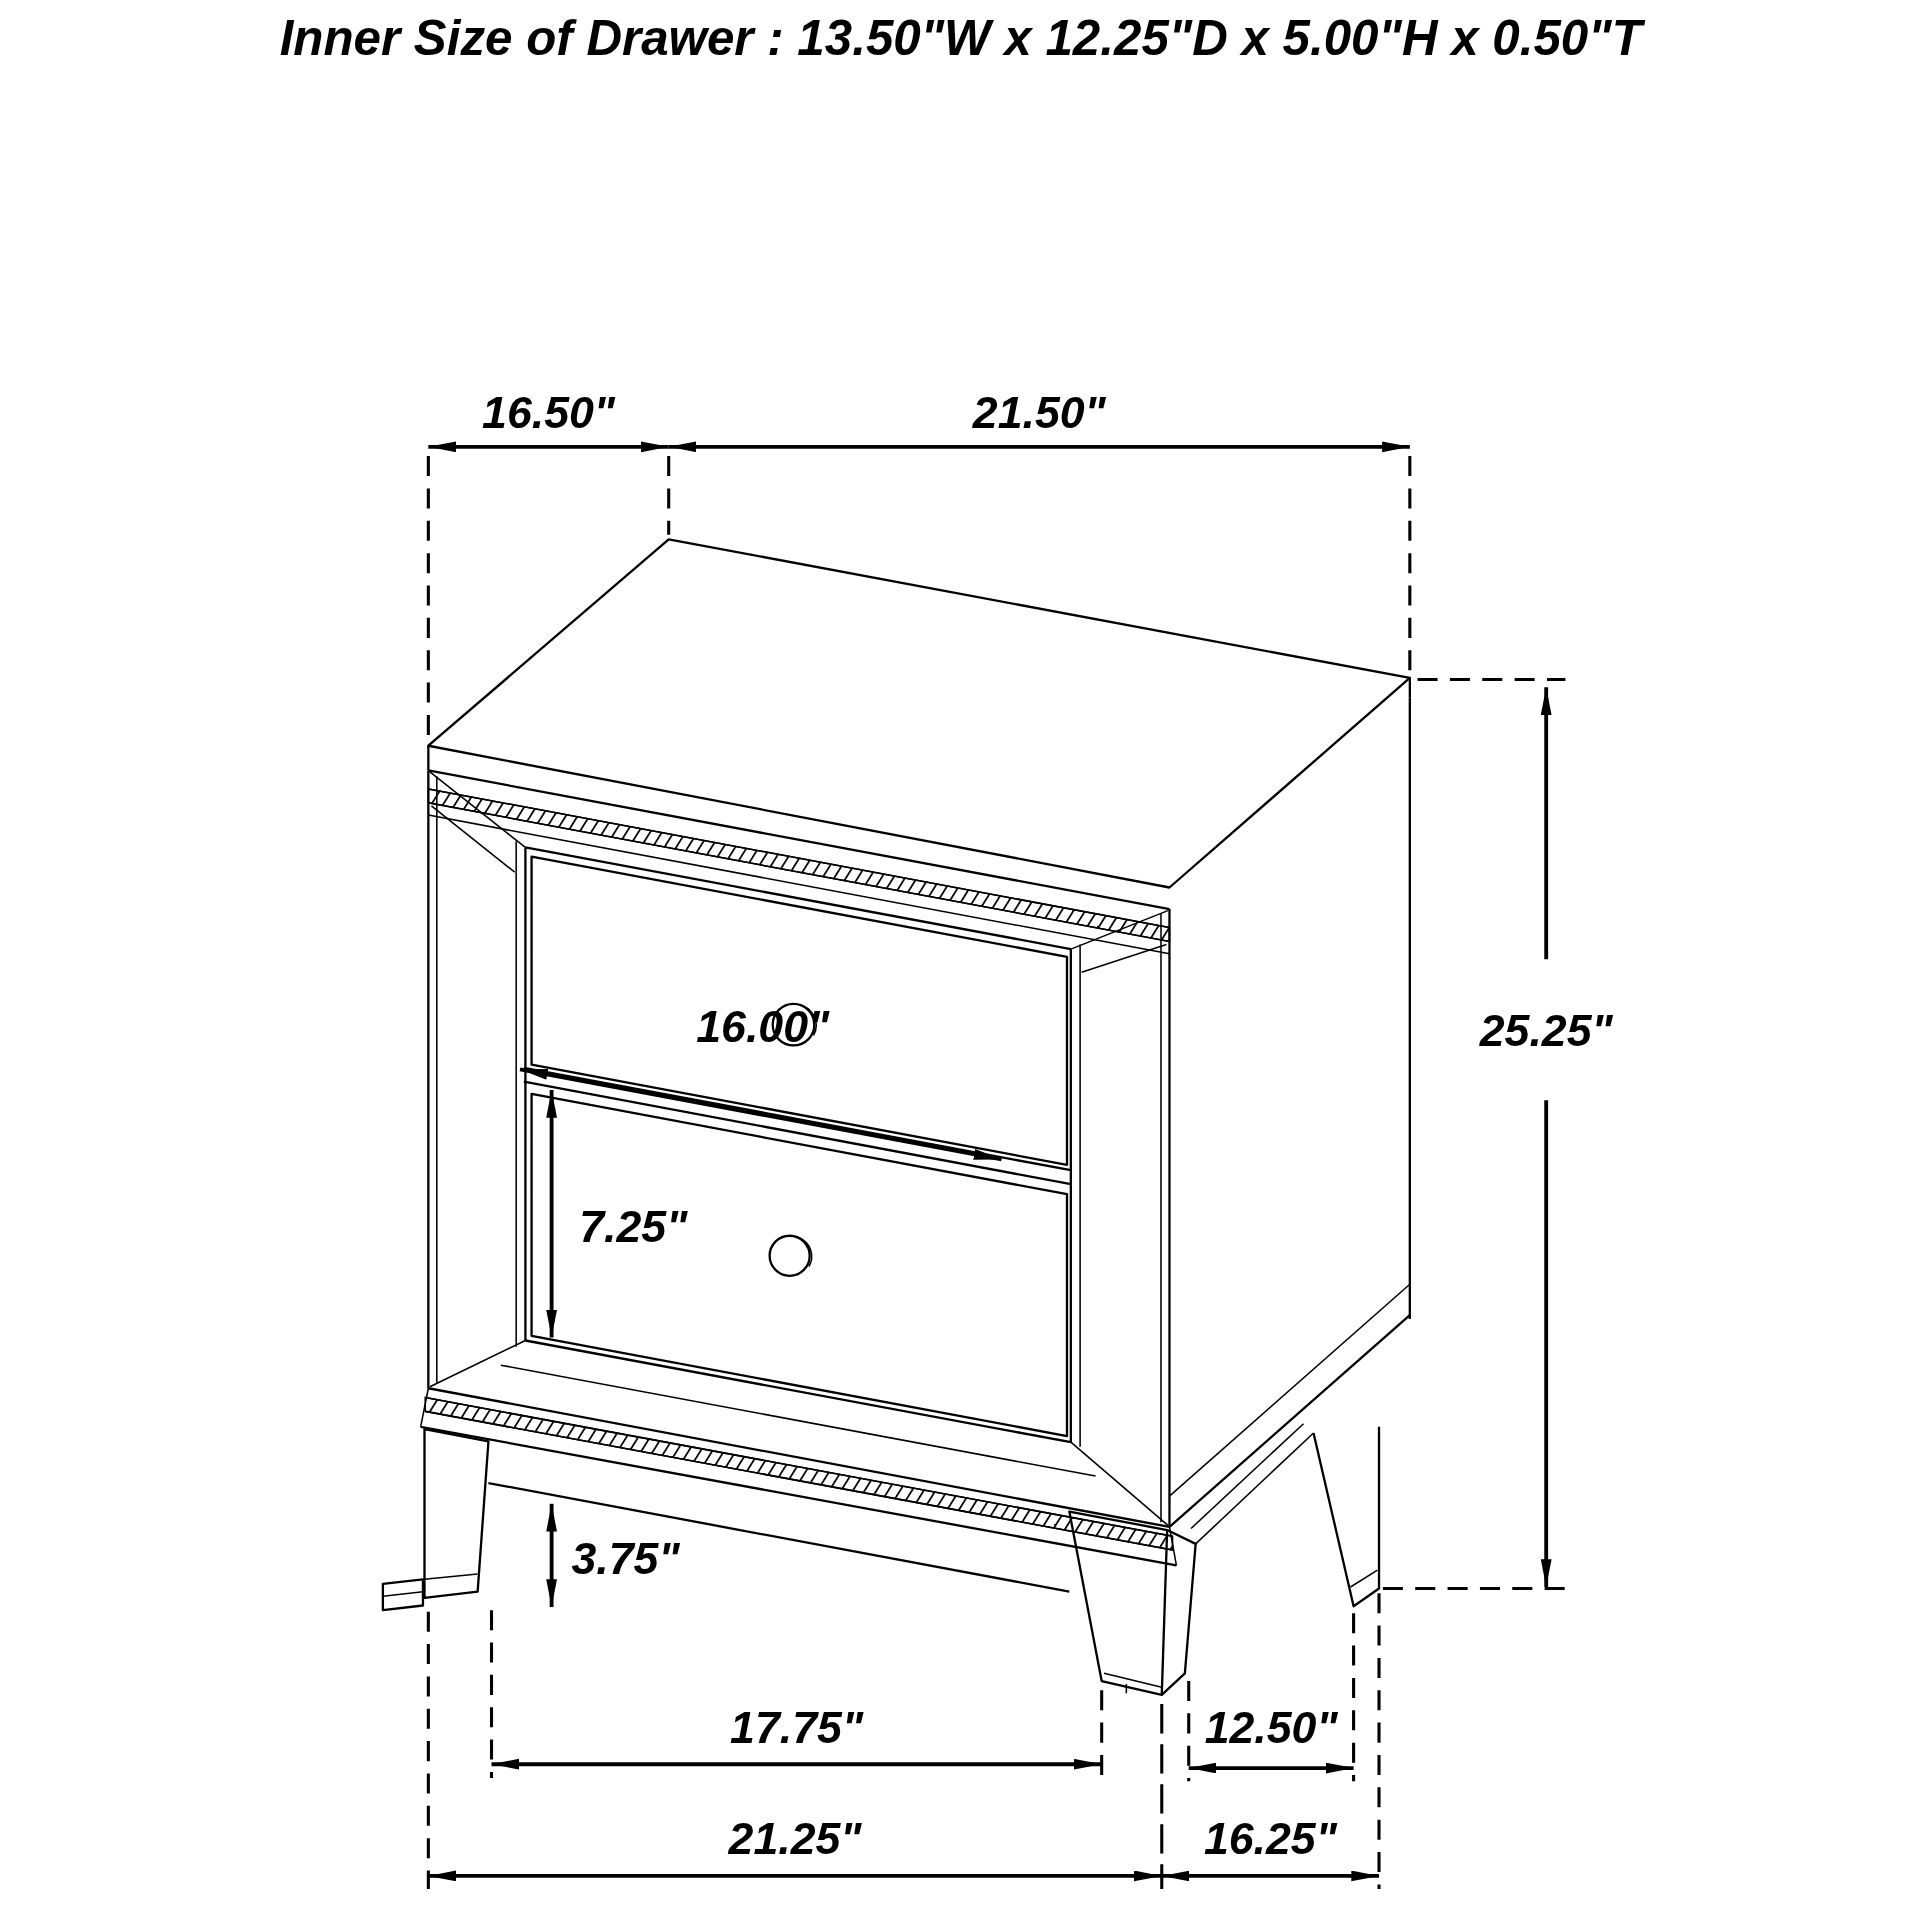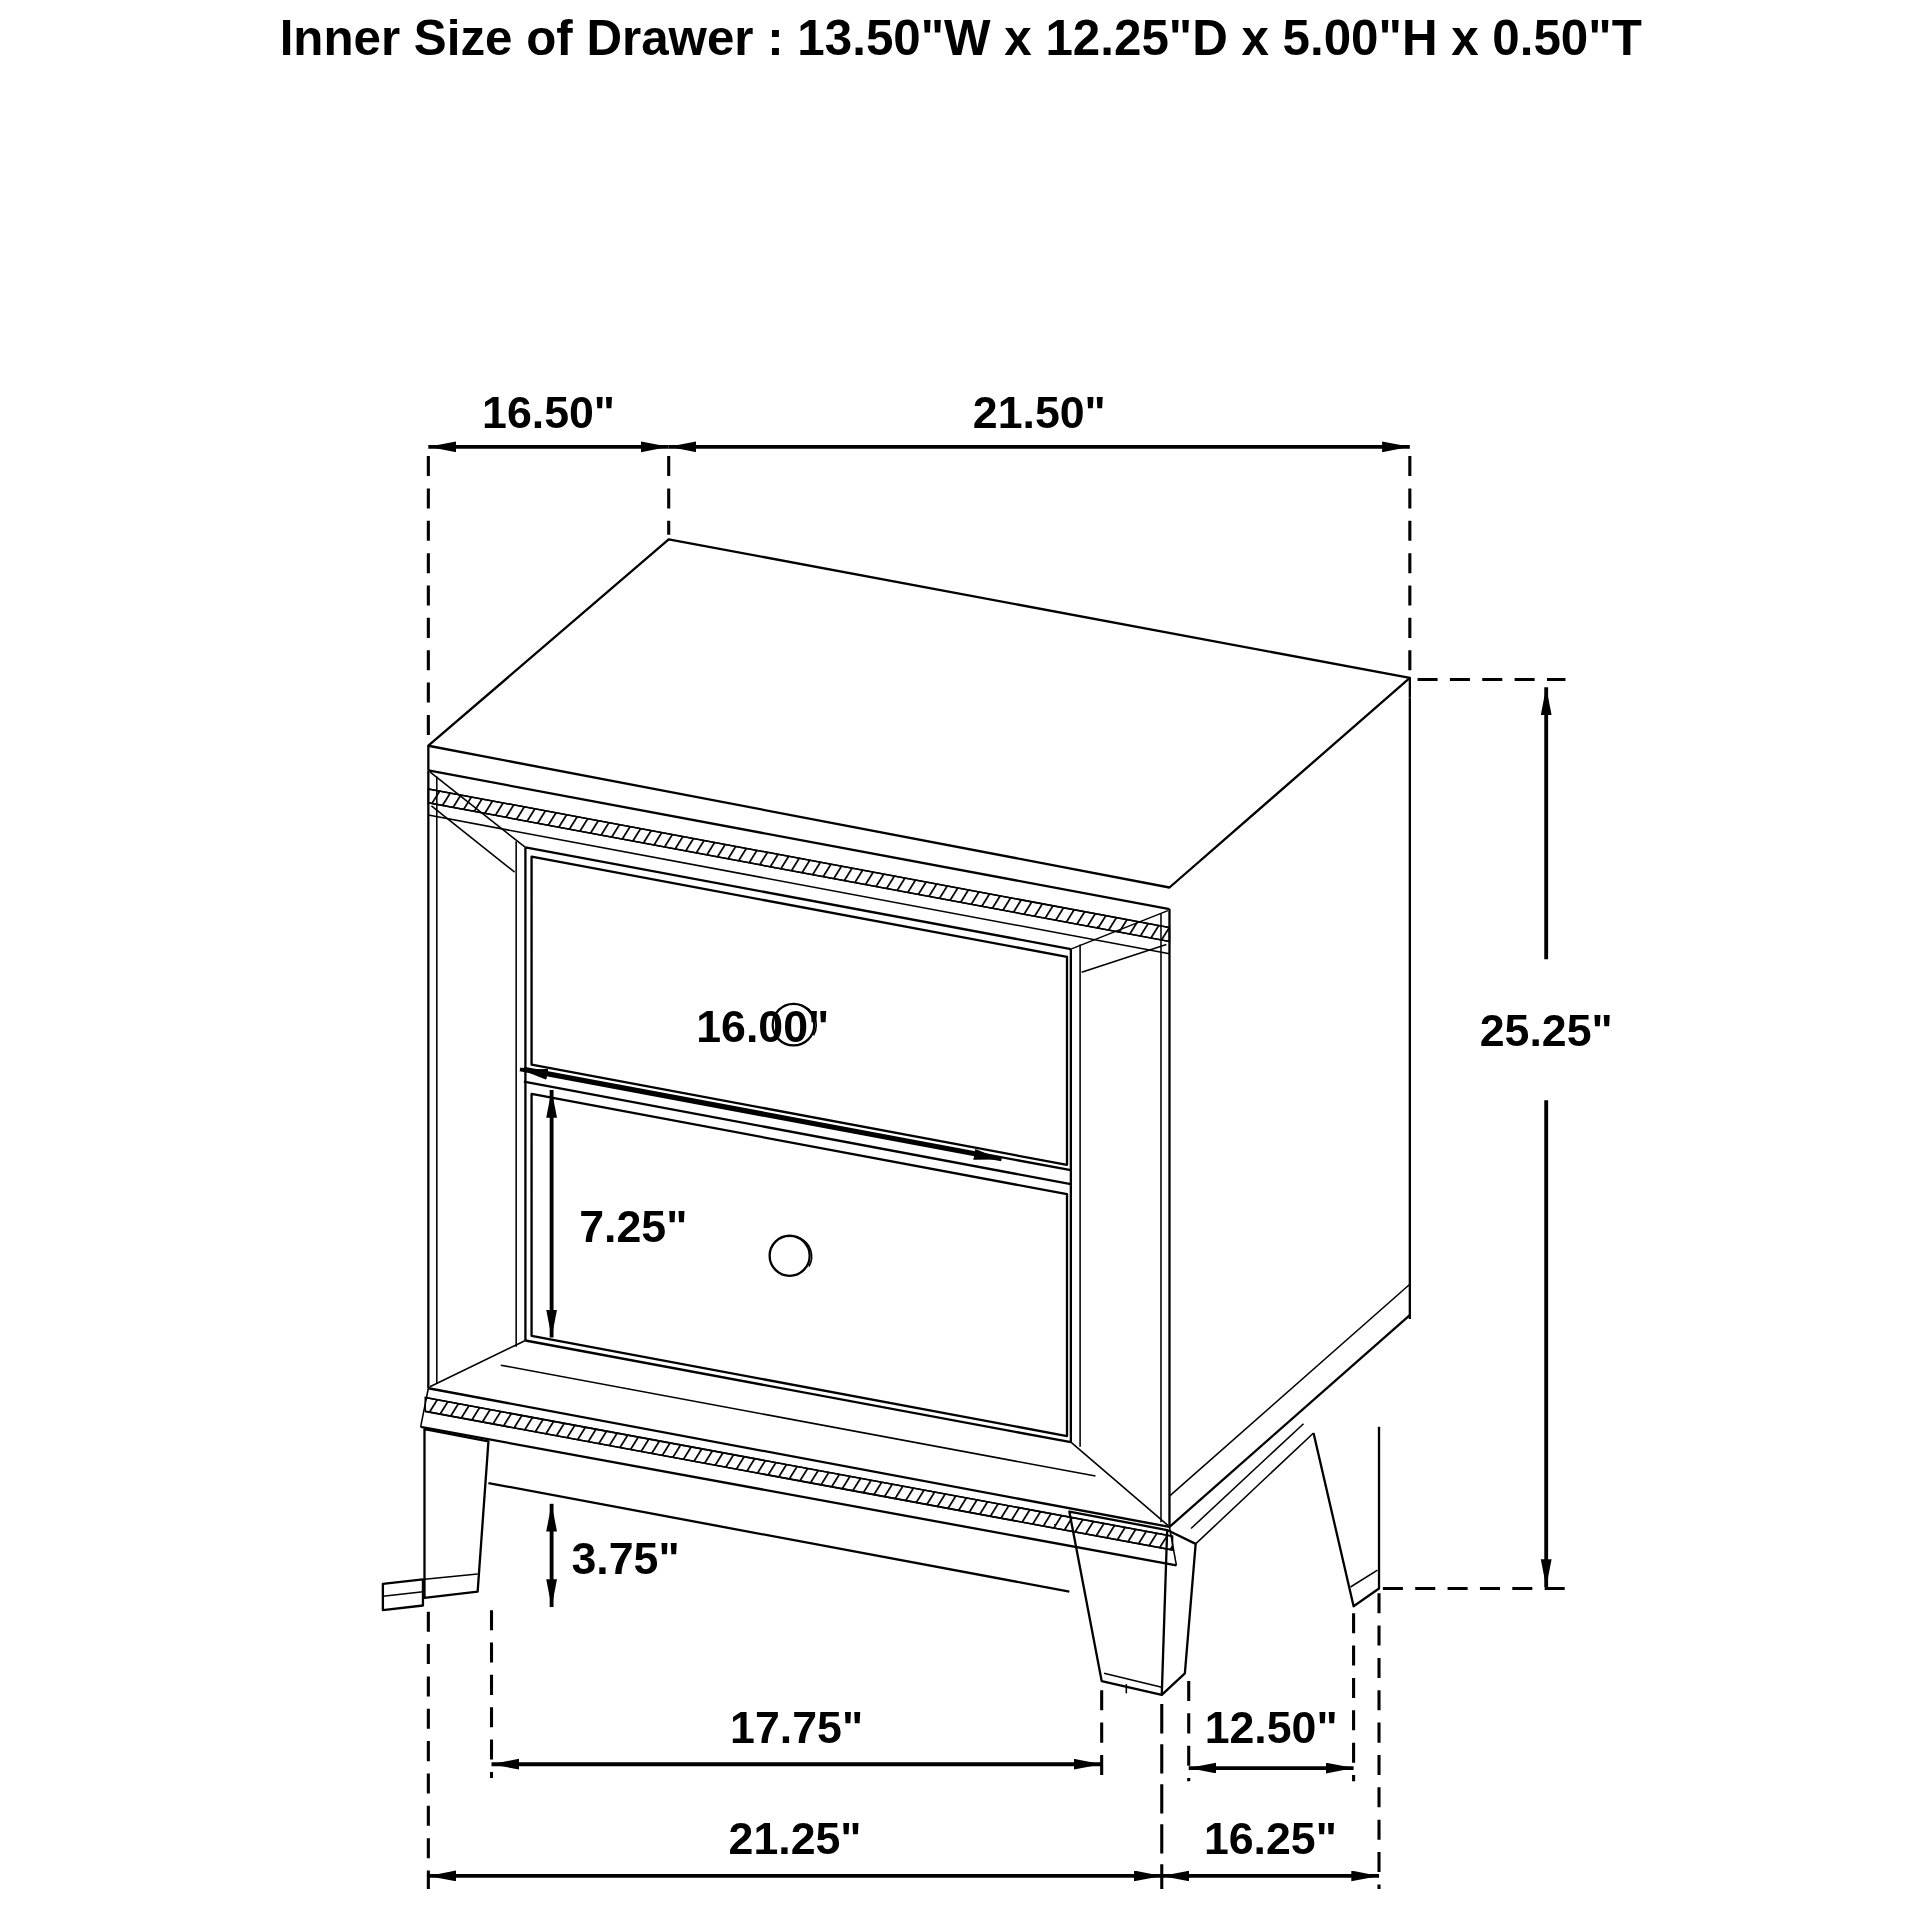--- a/index.html
+++ b/index.html
@@ -5,20 +5,21 @@
   html, body {
     margin: 0;
     padding: 0;
     background: #ffffff;
   }
   .stage {
     width: 100vw;
     max-width: 1926px;
     margin: 0 auto;
     background: #ffffff;
+    font-style: italic;
   }
   svg { display: block; width: 100%; height: auto; }
 
   .edge   { stroke: #000; stroke-width: 3; fill: none; stroke-linejoin: round; }
   .edge2  { stroke: #000; stroke-width: 2; fill: none; }
   .dim    { stroke: #000; stroke-width: 5; fill: none; }
   .ext    { stroke: #000; stroke-width: 4; fill: none; stroke-dasharray: 26 16; }
   .extdot { stroke: #000; stroke-width: 4; fill: none; stroke-dasharray: 38 14; }
   .band   { stroke: #000; stroke-width: 2; }
 

